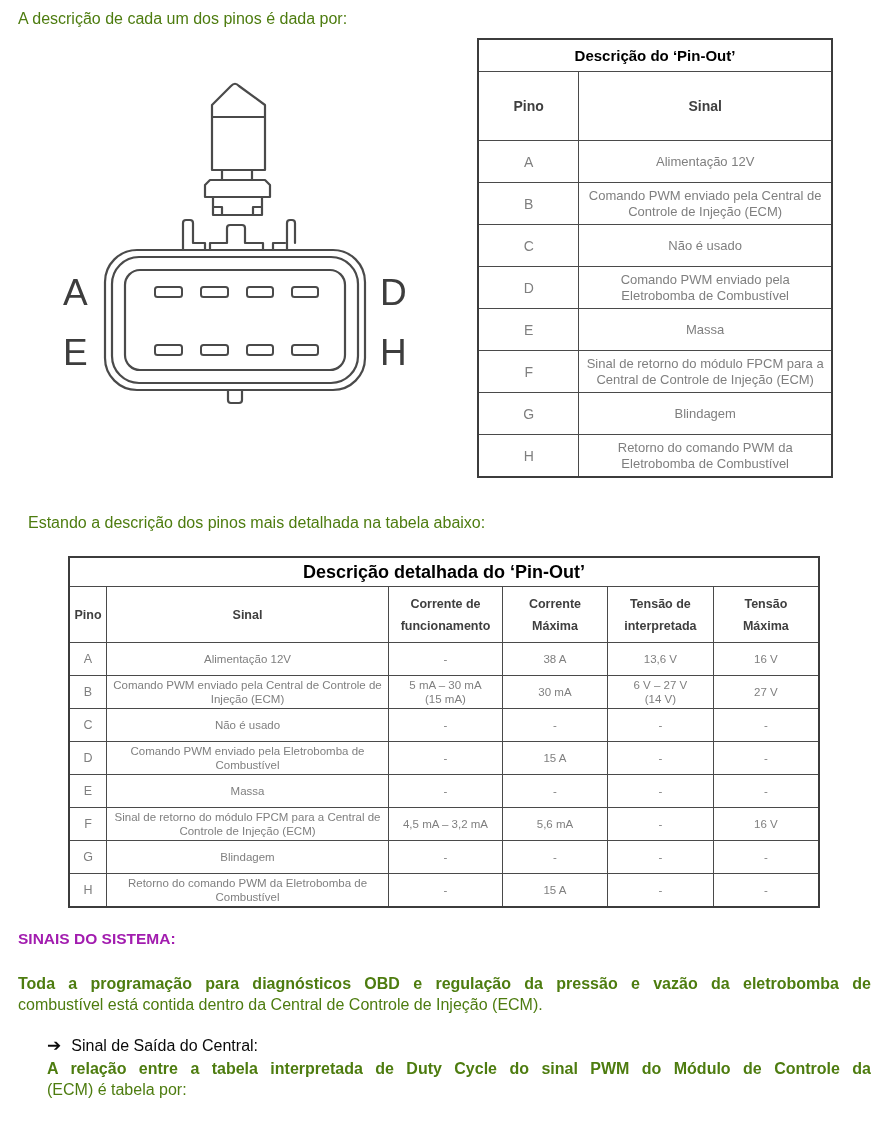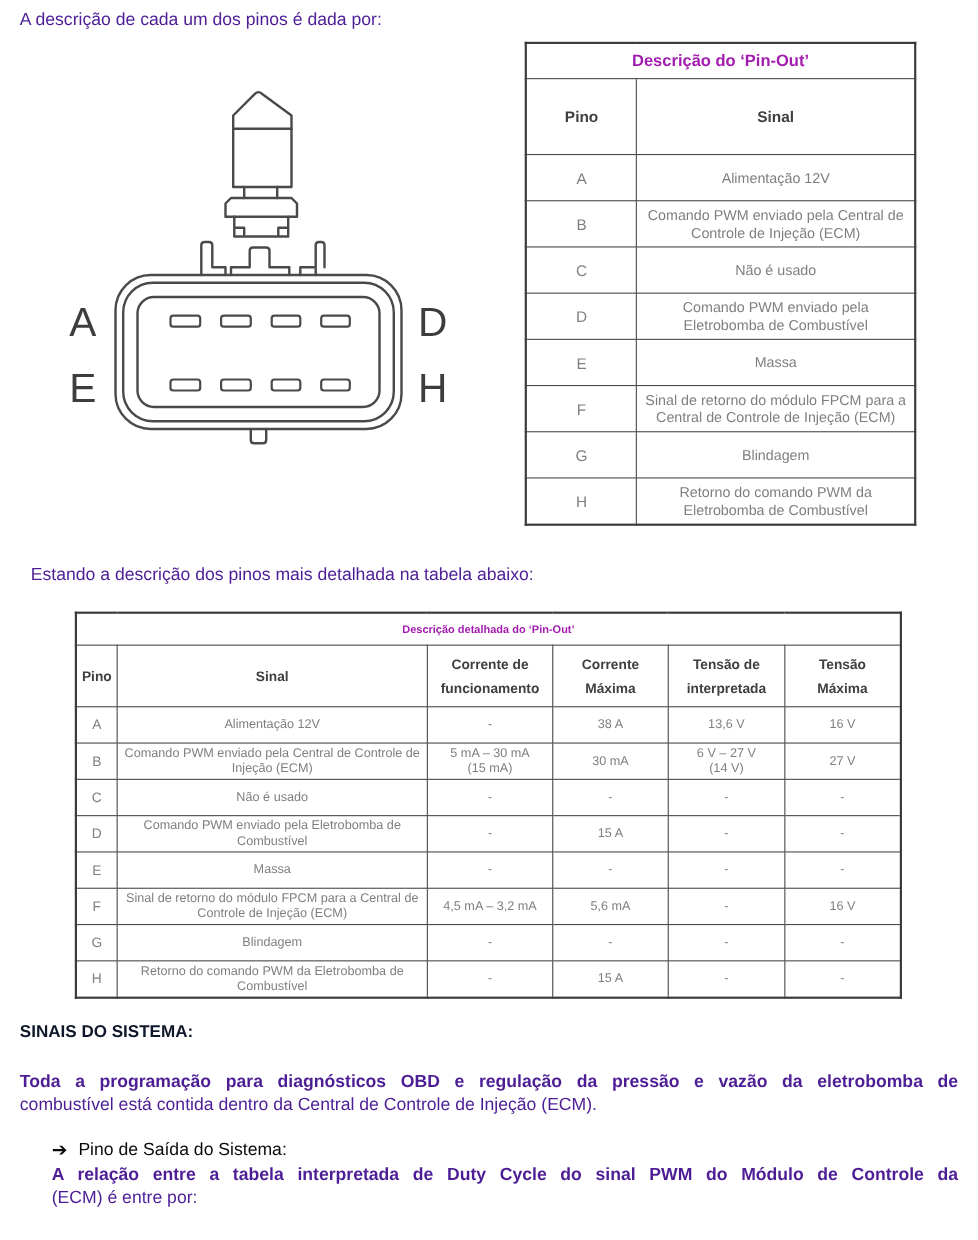--- a/index.html
+++ b/index.html
@@ -1,36 +1,36 @@
 <!DOCTYPE html>
 <html><head>
 <meta charset="utf-8">
 <style>
   html,body{margin:0;padding:0;background:#ffffff;}
   .page{
     position:relative;width:889px;height:1127px;background:#ffffff;
     font-family:"Liberation Sans",sans-serif;color:#0a0a0a;overflow:hidden;
   }
   .abs{position:absolute;}
-  .bodytext{font-size:16px;line-height:21px;color:#4c1d95;margin:0;}
+  .bodytext{font-size:16px;line-height:21px;color:#4d7c0f;margin:0;}
   .jline{text-align:justify;text-align-last:justify;font-weight:bold;}
   .lastline{text-align:left;}
-  .heading{font-size:15.5px;font-weight:bold;margin:0;color:#0f172a;}
+  .heading{font-size:15.5px;font-weight:bold;margin:0;color:#a21caf;}
   .bulletline{display:flex;align-items:center;gap:10px;font-size:16px;}
   .arrow{font-size:17px;line-height:16px;}
 
   
   table{border-collapse:collapse;table-layout:fixed;}
   .t1,.t2{border:2px solid #3c3c3c;background:#fff;}
   .t1 th,.t1 td,.t2 th,.t2 td{
     border:1px solid #4a4a4a;text-align:center;vertical-align:middle;
     padding:2px 3px;white-space:pre-line;word-wrap:break-word;
   }
-  .t-title{font-size:15px;font-weight:bold;color:#a21caf;}
-  .t2 .t-title{font-size:10px;}
+  .t-title{font-size:15px;font-weight:bold;color:#000000;}
+  .t2 .t-title{font-size:18px;}
   .t1{width:356px;font-size:13px;}
   .t1 .title-row th{height:27px;}
   .t1 .head-row th{height:64px;font-size:14px;color:#3f3f3f;}
   .t1 td{height:37px;color:#7f7f7f;line-height:16px;}
   .t1 td.pin{font-size:14px;}
   .t2{width:752px;font-size:11.5px;}
   .t2 .title-row th{height:24px;}
   .t2 .head-row th{height:51px;font-size:12.5px;color:#3f3f3f;line-height:22px;}
   .t2 td{height:28px;color:#7f7f7f;line-height:14px;}
   .t2 td.pin{font-size:12.5px;}
@@ -239,21 +239,21 @@
 
   <h3 class="abs heading" style="left:18px;top:930px;">SINAIS DO SISTEMA:</h3>
 
   <div class="abs" style="left:18px;top:973px;width:853px;">
     <p class="bodytext jline">Toda a programação para diagnósticos OBD e regulação da pressão e vazão da eletrobomba de</p>
     <p class="bodytext lastline">combustível está contida dentro da Central de Controle de Injeção (ECM).</p>
   </div>
 
   <div class="abs bulletline" style="left:47px;top:1037px;">
     <span class="arrow">➔</span>
-    <span>Pino de Saída do Sistema:</span>
+    <span>Sinal de Saída do Central:</span>
   </div>
 
   <div class="abs" style="left:47px;top:1058px;width:824px;">
     <p class="bodytext jline">A relação entre a tabela interpretada de Duty Cycle do sinal PWM do Módulo de Controle da</p>
-    <p class="bodytext lastline">(ECM) é entre por:</p>
+    <p class="bodytext lastline">(ECM) é tabela por:</p>
   </div>
 
 </div>
 
 </body></html>

